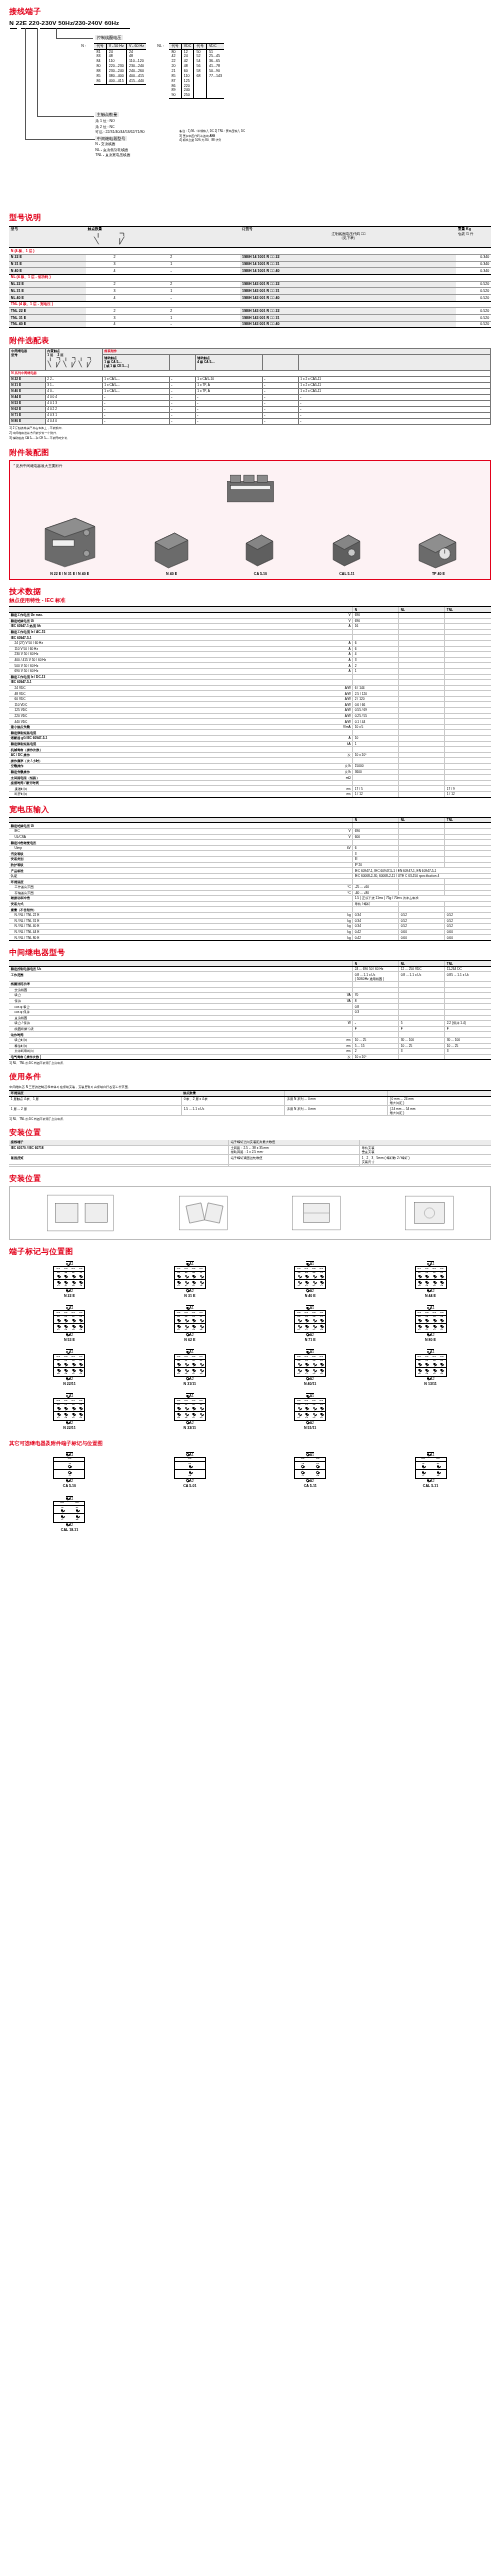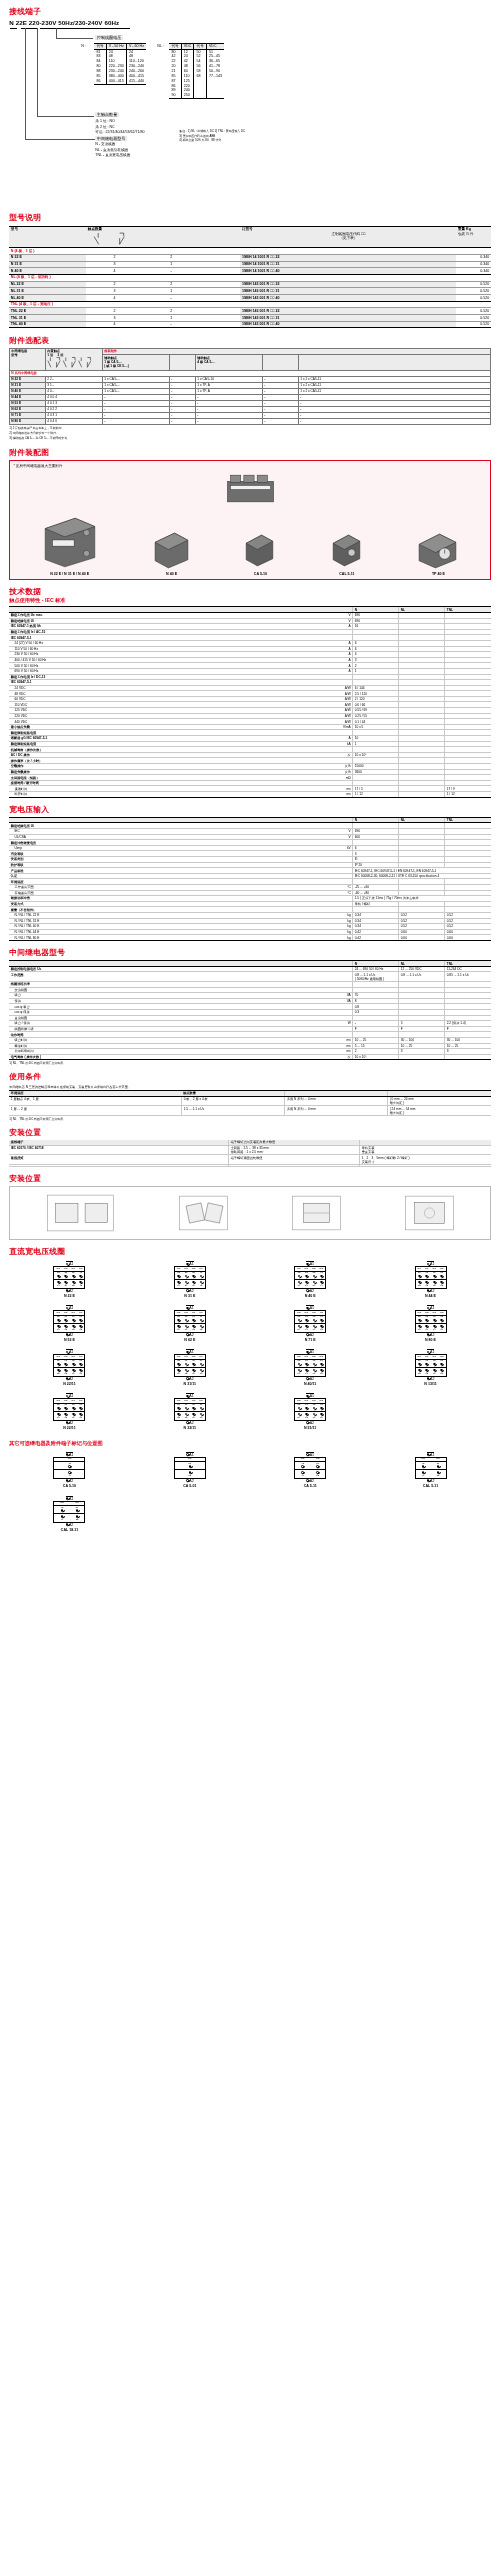--- a/index.html
+++ b/index.html
@@ -1163,21 +1163,21 @@
         <line x1="30" y1="45" x2="80" y2="45" stroke="#999"></line>
       </svg>
       <svg width="57" height="46" viewBox="0 0 110 90">
         <rect x="8" y="12" width="94" height="66" fill="none" stroke="#888"></rect>
         <rect x="26" y="24" width="58" height="42" fill="#eee" stroke="#666"></rect>
         <circle cx="55" cy="45" r="10" fill="none" stroke="#999"></circle>
       </svg>
     </div>
   </div>
 
-  <div class="sec-title">直流宽电压线圈</div>
+  <div class="sec-title">端子标记与位置图</div>
   <div class="term-grid" id="term-grid">
       <div class="term-cell">
         <div class="a1" style="border-top: 0.5px solid rgb(0, 0, 0); border-bottom: none;"><span class="screw"></span> <span>A1</span></div>
         <div class="tdiag">
           <div class="band">
             <div class="cellq">NO</div>
             <div class="cellq">NO</div>
             <div class="cellq">NC</div>
             <div class="cellq">NC</div>
           </div>

